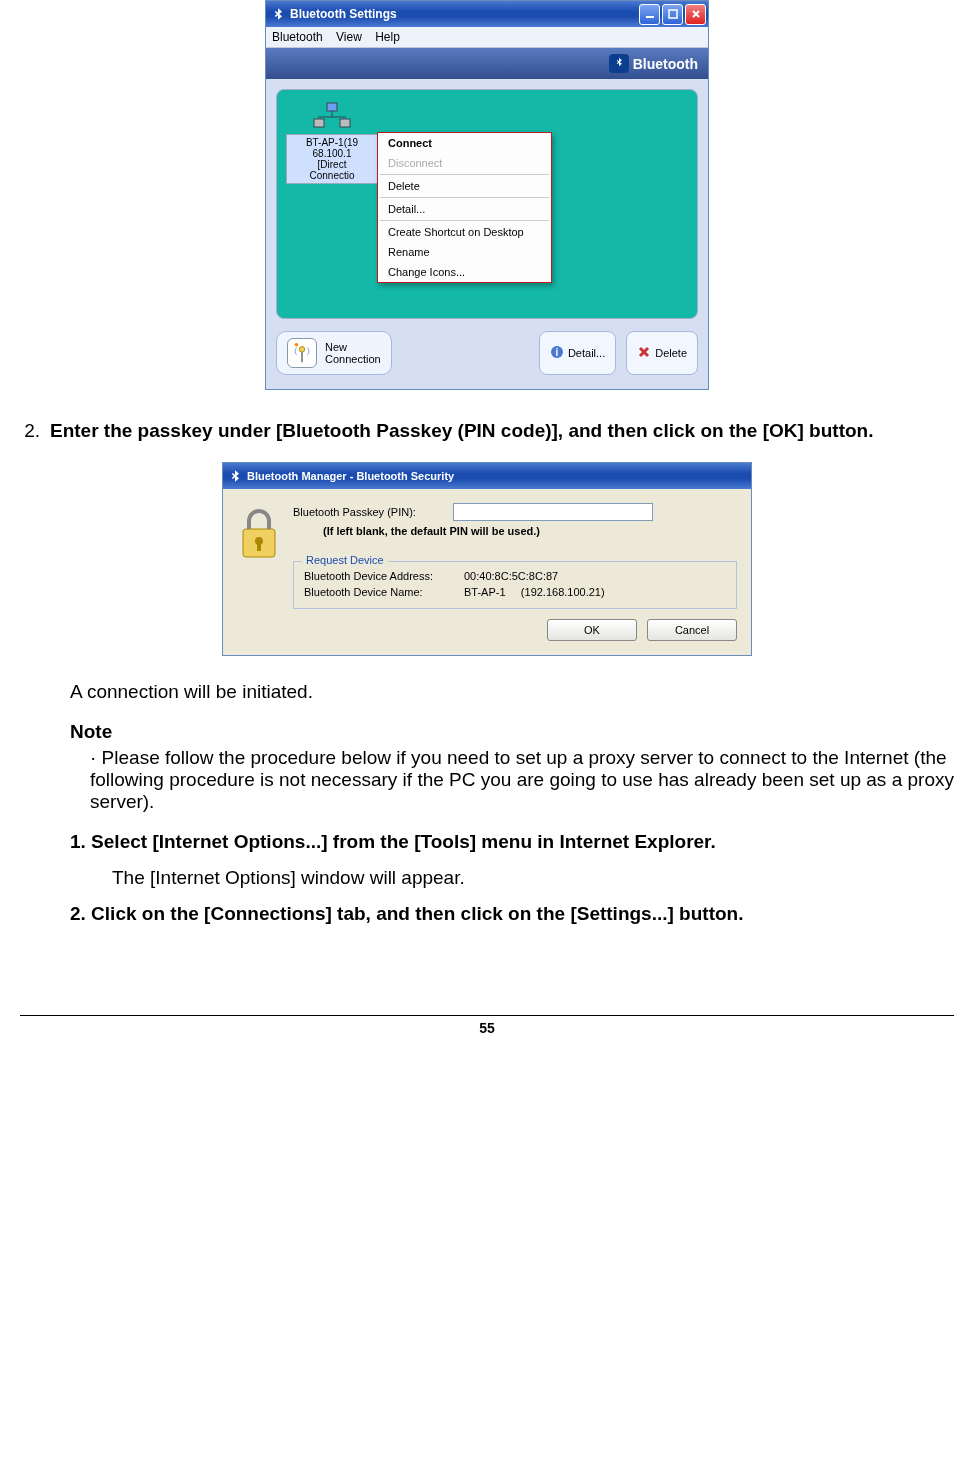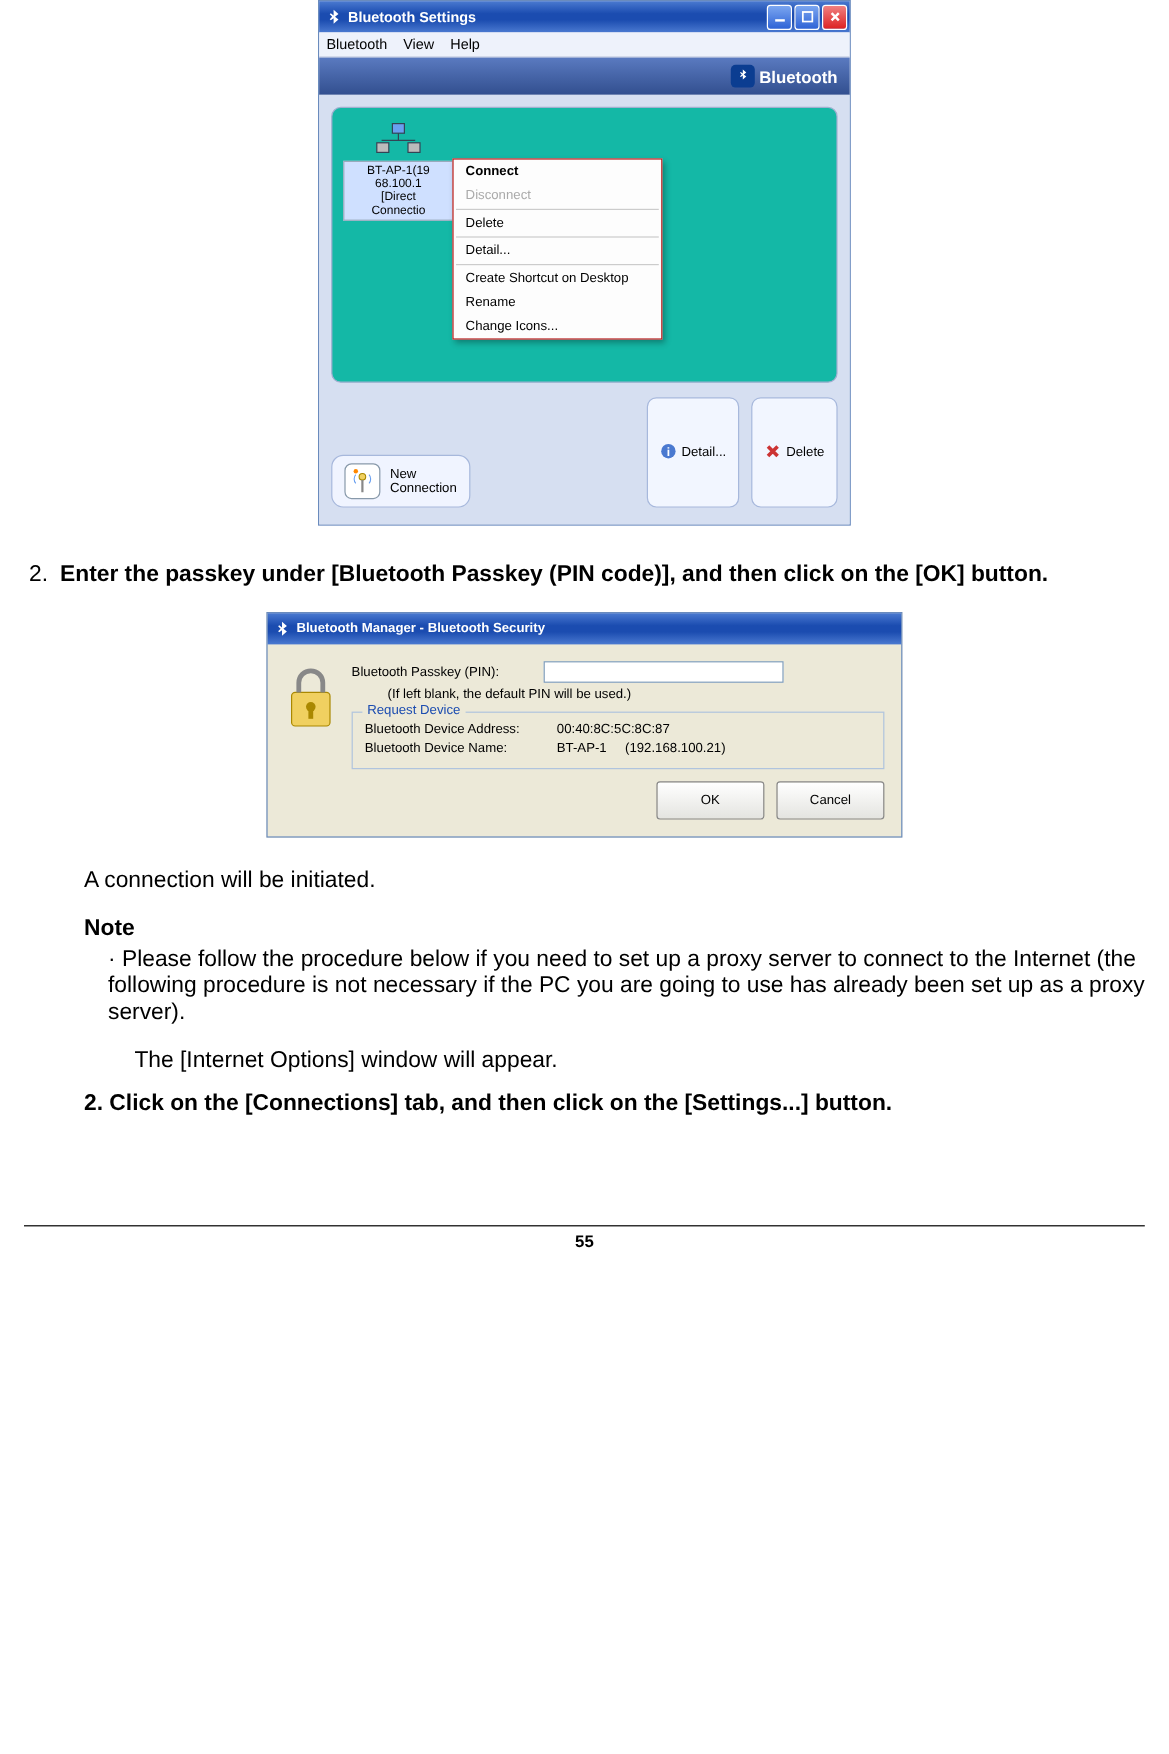--- a/index.html
+++ b/index.html
@@ -116,21 +116,20 @@
     display: flex; gap: 10px;
     margin-top: 12px;
   }
   .pillcard {
     background: #f0f4ff;
     border: 1px solid #a7b8dc;
     border-radius: 10px;
     display: flex; align-items: center;
     padding: 6px 10px;
     font-size: 11px;
-    margin-top: 48px;
   }
   .pillcard .picon {
     width: 30px; height: 30px;
     border: 1px solid #89a;
     border-radius: 6px;
     display:flex;align-items:center;justify-content:center;
     margin-right: 8px;
     background:#fff;
   }
   .flexsp { flex: 1; }
@@ -166,38 +165,38 @@
     width: 44px; height: 60px;
     display:flex; align-items:center; justify-content:center;
   }
   .btm-content { flex:1; }
   .formrow { display:flex; align-items:center; margin-bottom: 4px; }
   .formrow .lbl { width: 160px; }
   .pininput {
     width: 200px; height: 18px;
     border: 1px solid #7f9db9; background:#fff;
   }
-  .hint { margin-left: 30px; margin-bottom: 8px; }
+  .hint { margin-left: 30px; margin-bottom: 24px; font-weight: bold; }
   .fieldset {
     border: 1px solid #b0c4de;
     padding: 8px 10px 6px;
     position:relative;
     margin-top: 6px;
   }
   .fieldset .legend {
     position:absolute; top:-8px; left:8px;
     background:#ece9d8; padding:0 4px;
     color:#1b4cb0;
   }
   .btm-buttons {
     display:flex; justify-content:flex-end; gap:10px;
     padding: 0 14px 14px;
   }
   .dlgbtn {
-    width: 90px; height: 32px;
+    width: 90px; height: 22px;
     background: linear-gradient(#fff,#e4e4e0);
     border: 1px solid #888;
     border-radius: 3px;
     font-size: 11px;
     display:flex; align-items:center; justify-content:center;
   }
 
   .para { margin: 18px 0 18px 50px; }
   .noteh { font-weight: bold; margin-left: 50px; }
   .noteb { margin: 4px 0 18px 70px; }
@@ -371,17 +370,18 @@
       <div class="dlgbtn">OK</div>
       <div class="dlgbtn">Cancel</div>
     </div>
   </div>
 
   <div class="para">A connection will be initiated.</div>
 
   <div class="noteh">Note</div>
   <div class="noteb">· Please follow the procedure below if you need to set up a proxy server to connect to the Internet (the following procedure is not necessary if the PC you are going to use has already been set up as a proxy server).</div>
 
+  <div class="substep">1. Select [Internet Options...] from the [Tools] menu in Internet Explorer.</div>
   <div class="subtext">The [Internet Options] window will appear.</div>
   <div class="substep">2. Click on the [Connections] tab, and then click on the [Settings...] button.</div>
 
   <div class="footer">55</div>
 </div>
 
 </body></html>

